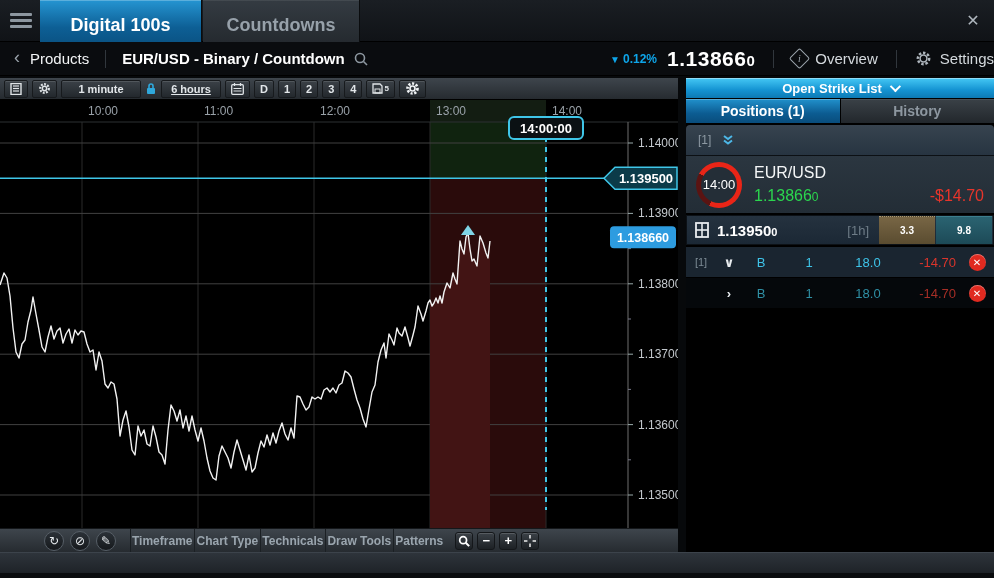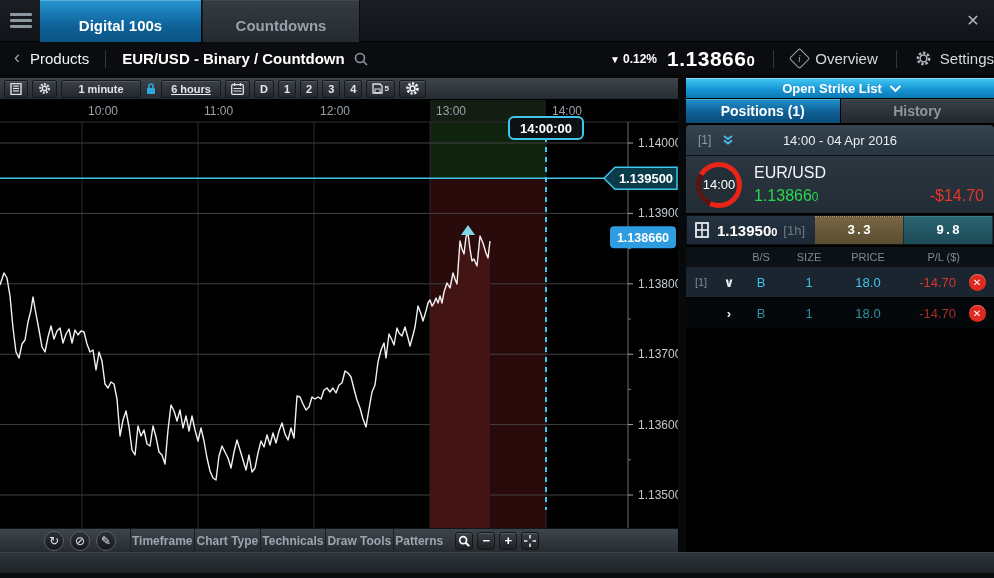--- a/index.html
+++ b/index.html
@@ -13,21 +13,21 @@
   
   .tabbar {
     position:absolute; left:0; top:0; width:994px; height:42px;
     background:linear-gradient(#1a1e23,#101317);
     border-bottom:1px solid #000;
   }
   .hamburger { position:absolute; left:10px; top:13px; width:22px; height:16px; cursor:pointer; }
   .hamburger i { display:block; height:3px; margin-bottom:3px; background:#8d97a0; border-radius:1px; }
   .tab {
     position:absolute; top:0; height:50px; display:flex; align-items:center; justify-content:center;
-    font-size:15px; font-weight:bold; cursor:pointer; border-right:1px solid #0a0c0e;
+    font-size:18px; font-weight:bold; cursor:pointer; border-right:1px solid #0a0c0e;
   }
   .tab.active {
     left:40px; width:162px; color:#fff;
     background:linear-gradient(#2595d2,#0d5f95 55%,#094e7d);
     box-shadow:inset 0 1px 0 rgba(255,255,255,.25);
   }
   .tab.inactive {
     left:203px; width:157px; color:#97a1aa;
     background:linear-gradient(#343b42,#22272c);
     box-shadow:inset 0 1px 0 rgba(255,255,255,.08);
@@ -39,21 +39,21 @@
   .instbar {
     position:absolute; left:0; top:42px; width:994px; height:34px;
     background:#0a0c0f; display:flex; align-items:center; border-bottom:1px solid #000;
   }
   .instbar .back-chev { color:#9aa3ab; font-size:18px; margin:0 10px 2px 14px; cursor:pointer; }
   .instbar .back-label { color:#f2f4f5; font-size:15px; cursor:pointer; }
   .vdiv { width:1px; height:18px; background:#31373d; margin:0 16px; }
   .inst-title { color:#fff; font-size:15px; font-weight:bold; }
   .search-icon { margin-left:8px; cursor:pointer; }
   .spacer { flex:1; }
-  .chg { color:#ffffff; font-size:12px; font-weight:bold; margin-right:10px; }
+  .chg { color:#0ea5e9; font-size:12px; font-weight:bold; margin-right:10px; }
   .chg .tri { font-size:10px; margin-right:3px; }
   .big-price { color:#fff; font-size:21px; font-weight:bold; letter-spacing:.5px; }
   .big-price .sm { font-size:15px; }
   .hdr-btn { display:flex; align-items:center; gap:8px; color:#d4d9dd; font-size:15px; cursor:pointer; }
   .diamond { width:15px; height:15px; border:1.5px solid #9aa3ab; transform:rotate(45deg);
     display:flex; align-items:center; justify-content:center; border-radius:2px; }
   .diamond span { transform:rotate(-45deg); font-size:10px; color:#9aa3ab; font-style:italic; font-family:"Liberation Serif",serif; }
 
   
   .chart-toolbar {
@@ -138,22 +138,22 @@
   .card-row { display:flex; align-items:baseline; }
   .card-price { color:#2bd64e; font-size:16px; }
   .card-price .sm { font-size:12px; }
   .card-pl { margin-left:auto; color:#e8352b; font-size:16px; }
 
   .strike-row { height:30px; margin-top:2px; background:linear-gradient(#25323f,#1b2835);
     border:1px solid #0c1116; display:flex; align-items:center; padding-left:8px; }
   .strike-price { color:#fff; font-size:15px; font-weight:bold; margin-left:8px; }
   .strike-price .sm { font-size:11px; }
   .dur { margin-left:auto; color:#6e7c87; font-size:13px; margin-right:10px; }
-  .quote-btn { width:88px; height:28px; display:flex; align-items:center; justify-content:center;
-    color:#fff; font-size:13px; font-weight:bold; cursor:pointer; margin-right:1px;font-family:Liberation Mono, monospace; }
+  .quote-btn { width:56px; height:28px; display:flex; align-items:center; justify-content:center;
+    color:#fff; font-size:10px; font-weight:bold; cursor:pointer; margin-right:1px; }
   .quote-btn.sell { background:linear-gradient(#786645,#5a4c30); border-top:1px dotted #a99a78; }
   .quote-btn.buy  { background:linear-gradient(#2a6371,#1d4a57); border-top:1px solid #3d7f8e; }
 
   .tbl { margin-top:2px; }
   .tbl-hdr, .tbl-row { display:grid; grid-template-columns:30px 26px 38px 58px 60px 62px 34px;
     align-items:center; }
   .tbl-hdr { height:20px; color:#7d8b95; font-size:11px; background:#0c1116; }
   .tbl-hdr span { text-align:center; }
   .tbl-row { height:30px; font-size:13px; }
   .tbl-row.r0 { background:#1a2530; }
@@ -367,21 +367,20 @@
     <div class="panel-tabs">
       <div class="ptab active">Positions (1)</div>
       <div class="ptab inactive">History</div>
     </div>
     <div class="group-hdr" style="position:relative;">
       <span class="idx">[1]</span>
       <svg class="dbl-chev" width="14" height="12" viewBox="0 0 14 12">
         <polyline points="3,2 7,5 11,2" fill="none" stroke="#4db8e8" stroke-width="2"></polyline>
         <polyline points="3,6.5 7,9.5 11,6.5" fill="none" stroke="#4db8e8" stroke-width="2"></polyline>
       </svg>
-      <span class="group-title">14:00 - 04 Apr 2016</span>
     </div>
     <div class="pos-card">
       <div class="ring">
         <div class="hole">
             <span>14:00</span>
           </div>
       </div>
       <div class="card-main">
         <div class="card-market">EUR/USD</div>
         <div class="card-row">
@@ -399,29 +398,20 @@
         <line x1="1" y1="8" x2="13" y2="8" stroke="#e8ecef" stroke-width="1.6"></line>
       </svg>
       <span class="strike-price">
         <span>1.13950</span><span class="sm">0</span>
       </span>
       <span class="dur">[1h]</span>
       <span class="quote-btn sell">3.3</span>
       <span class="quote-btn buy">9.8</span>
     </div>
     <div class="tbl">
-      <div class="tbl-hdr">
-        <span></span>
-          <span></span>
-        <span>B/S</span>
-        <span>SIZE</span>
-        <span>PRICE</span>
-        <span style="text-align:right;">P/L ($)</span>
-        <span></span>
-      </div>
       <div class="tbl-row r0">
         <span class="cell c-idx">[1]</span>
         <span class="cell c-exp">∨</span>
         <span class="cell cy">B</span>
         <span class="cell cy">1</span>
         <span class="cell cy">18.0</span>
         <span class="cell c-pl">-14.70</span>
         <span class="x-btn">✕</span>
       </div>
       <div class="tbl-row r1">

